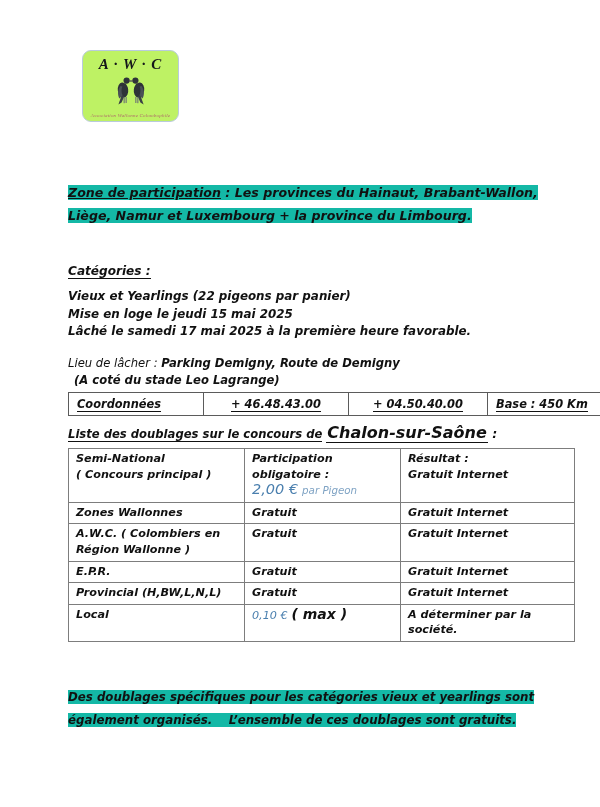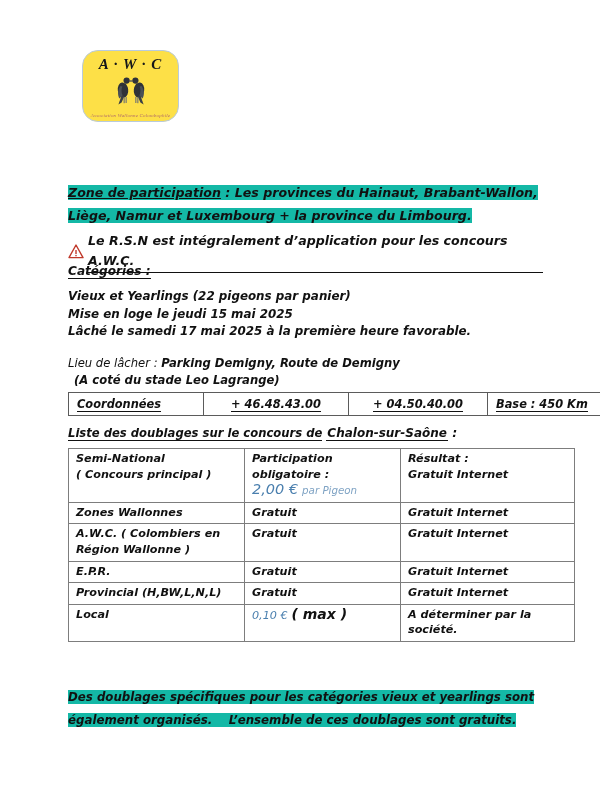--- a/index.html
+++ b/index.html
@@ -30,22 +30,22 @@
     left: 82px;
     top: 50px;
     width: 97px;
     height: 72px;
   }
   .logo-box {
     width: 100%;
     height: 100%;
     box-sizing: border-box;
     border: 1px solid #b9cbdc;
-    border-radius: 16px;
-    background: #fde047;
+    border-radius: 9px;
+    background: #bef264;
     position: relative;
     overflow: hidden;
   }
   .logo-awc {
     position: absolute;
     top: 5px;
     left: 0;
     width: 100%;
     text-align: center;
     font-family: "Liberation Serif", serif;
@@ -205,21 +205,21 @@
   #liste-line {
     top: 423px;
     width: 470px;
     font-size: 11.6px;
     font-weight: bold;
     line-height: 20px;
     white-space: nowrap;
   }
   #liste-line .small { font-size: 11.6px; border-bottom: 1.2px solid #111; }
   #liste-line .big {
-    font-size: 12px;
+    font-size: 16px;
     border-bottom: 1.4px solid #111;
     padding: 0 1px;
   }
   #liste-line .colon { font-size: 12.5px; }
 
   
   #dbl-table {
     position: absolute;
     left: 68px;
     top: 448px;
@@ -320,30 +320,20 @@
       <div class="logo-sub">Association Wallonne Colombophile</div>
     </div>
   </div>
 
 
   <div class="blk" id="zone-para">
     <span class="hl"><span class="u">Zone de participation</span><span> : Les provinces du Hainaut, Brabant-Wallon,</span></span><br>
     <span class="hl">Liège, Namur et Luxembourg + la province du Limbourg.</span>
   </div>
 
-  <div class="blk" id="rsn-line">
-    <span class="warn-tri">
-      <svg width="16" height="15" viewBox="0 0 16 15" aria-hidden="true">
-        <path d="M8 1 L15 13.6 L1 13.6 Z" fill="#ffffff" stroke="#c0392b" stroke-width="1.4" stroke-linejoin="round"></path>
-        <rect x="7.3" y="6.0" width="1.4" height="4.1" fill="#c0392b"></rect>
-        <rect x="7.3" y="11.0" width="1.4" height="1.3" fill="#c0392b"></rect>
-      </svg>
-    </span>
-    <span class="rsn-text">Le R.S.N est intégralement d’application pour les concours A.W.C.</span>
-  </div>
 
   <div class="blk" id="cat-head">
     <span>Catégories :</span>
   </div>
   <div class="blk" id="cat-lines">
     <div>Vieux et Yearlings (22 pigeons par panier)</div>
     <div>Mise en loge le jeudi 15 mai 2025</div>
     <div>Lâché le samedi 17 mai 2025 à la première heure favorable.</div>
   </div>
 

